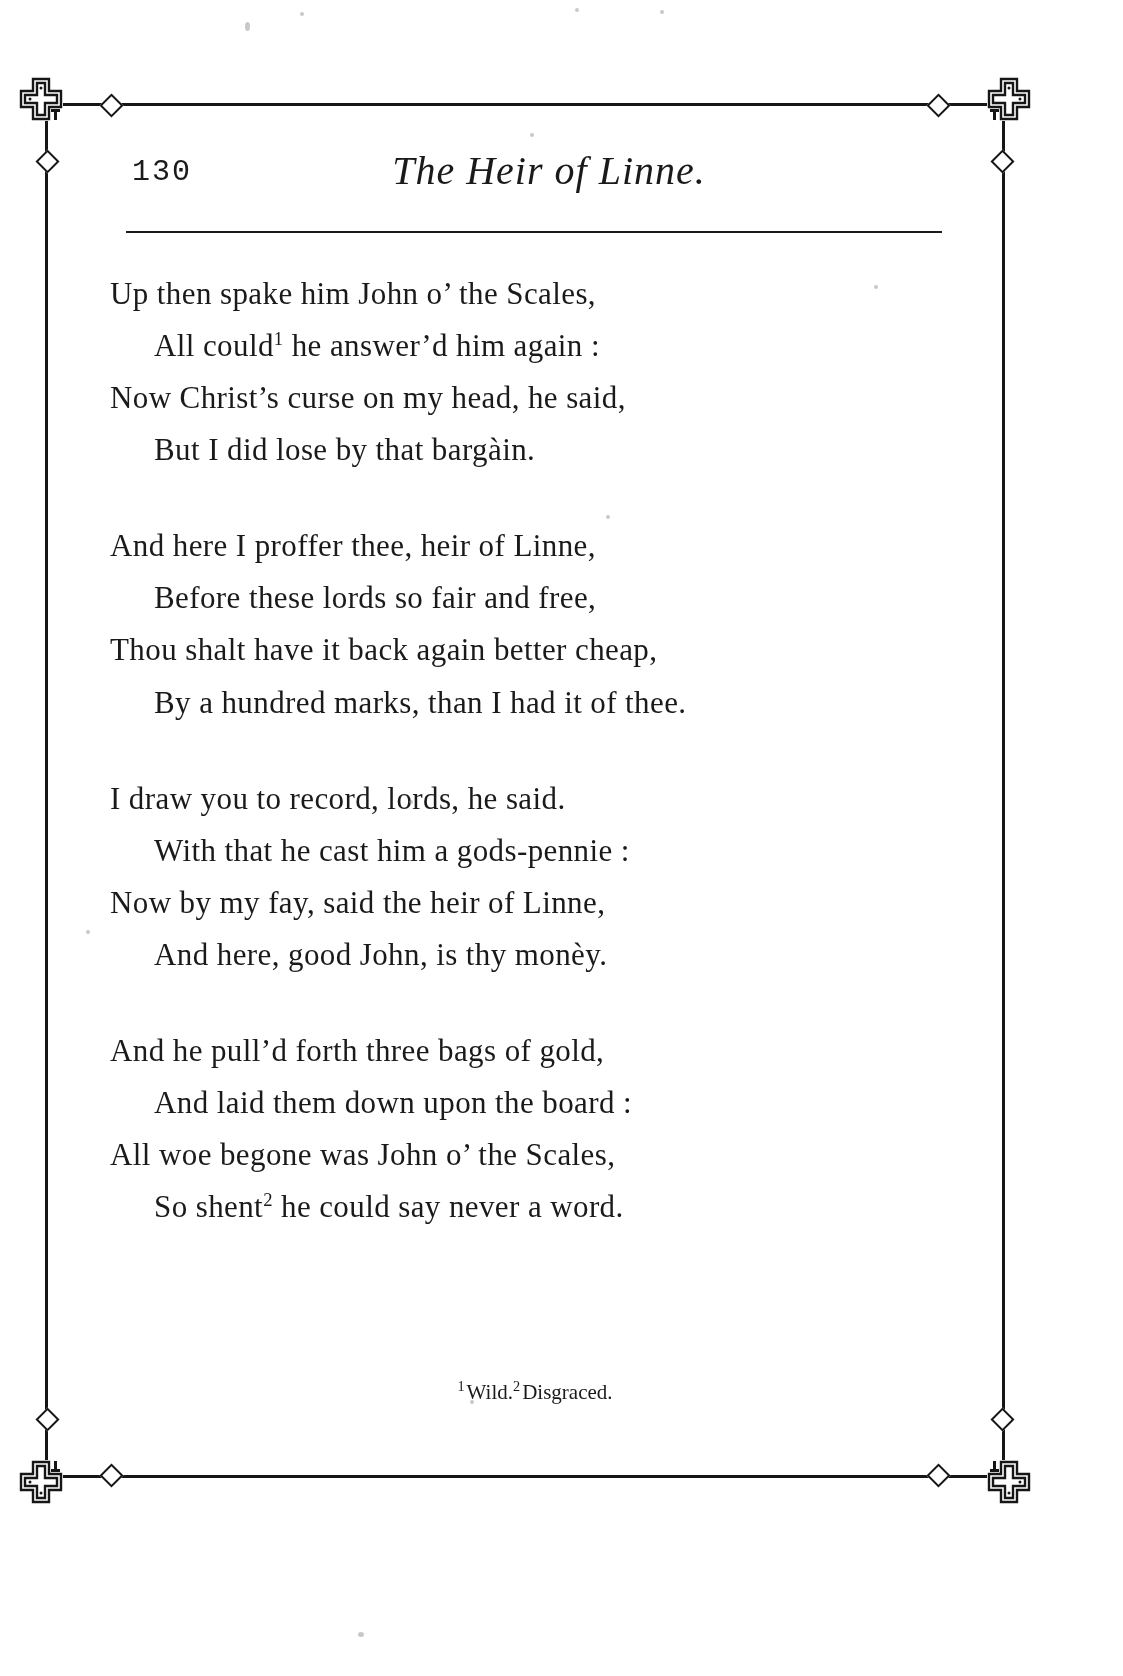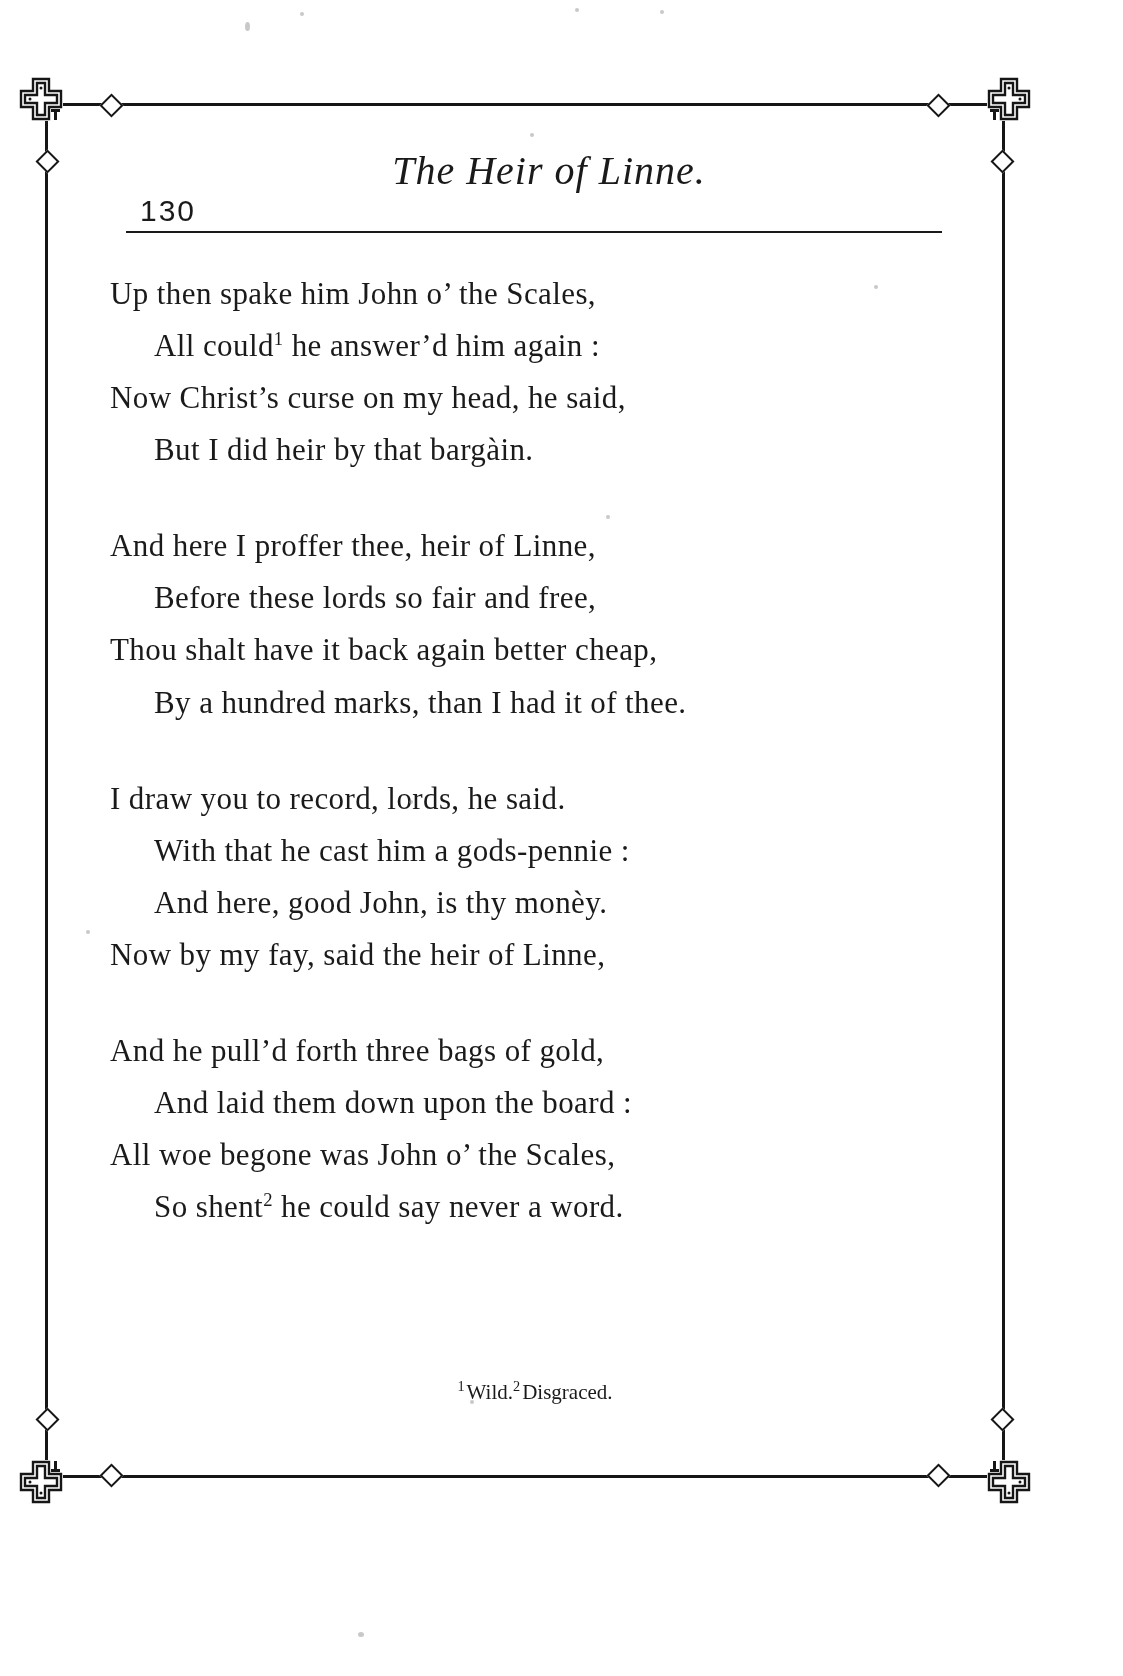--- a/index.html
+++ b/index.html
@@ -72,26 +72,25 @@
   
   .header {
     position: absolute;
     left: 128px;
     top: 147px;
     width: 812px;
     height: 58px;
   }
   .folio {
     position: absolute;
-    left: 12px;
+    left: 4px;
     top: 8px;
     font-size: 30px;
     letter-spacing: 2px;
-    font-family: Liberation Sans, sans-serif;
-    margin-top: 39px;
+    font-family: Liberation Mono, monospace;
   }
   .running-title {
     position: absolute;
     left: 0;
     right: 0;
     top: 0;
     text-align: center;
     font-style: italic;
     font-size: 40px;
     letter-spacing: 1px;
@@ -237,33 +236,33 @@
     <div class="folio">130</div>
     <div class="running-title">The Heir of Linne.</div>
   </div>
   <div class="header-rule"></div>
 
   <div class="poem">
       <div class="stanza">
         <div class="line">Up then spake him John o’ the Scales,</div>
         <div class="line indent"><span>All could</span><sup>1</sup><span> he answer’d him again :</span></div>
         <div class="line">Now Christ’s curse on my head, he said,</div>
-        <div class="line indent">But I did heir by that bargàin.</div>
+        <div class="line indent">But I did lose by that bargàin.</div>
       </div>
       <div class="stanza">
         <div class="line">And here I proffer thee, heir of Linne,</div>
         <div class="line indent">Before these lords so fair and free,</div>
         <div class="line">Thou shalt have it back again better cheap,</div>
         <div class="line indent">By a hundred marks, than I had it of thee.</div>
       </div>
       <div class="stanza">
         <div class="line">I draw you to record, lords, he said.</div>
         <div class="line indent">With that he cast him a gods-pennie :</div>
+        <div class="line">Now by my fay, said the heir of Linne,</div>
         <div class="line indent">And here, good John, is thy monèy.</div>
-        <div class="line">Now by my fay, said the heir of Linne,</div>
       </div>
       <div class="stanza">
         <div class="line">And he pull’d forth three bags of gold,</div>
         <div class="line indent">And laid them down upon the board :</div>
         <div class="line">All woe begone was John o’ the Scales,</div>
         <div class="line indent"><span>So shent</span><sup>2</sup><span> he could say never a word.</span></div>
       </div>
     </div>
 
   <div class="footnotes"><span class="fn"><sup>1</sup><span>Wild.</span></span><span class="fn"><sup>2</sup><span>Disgraced.</span></span></div>

